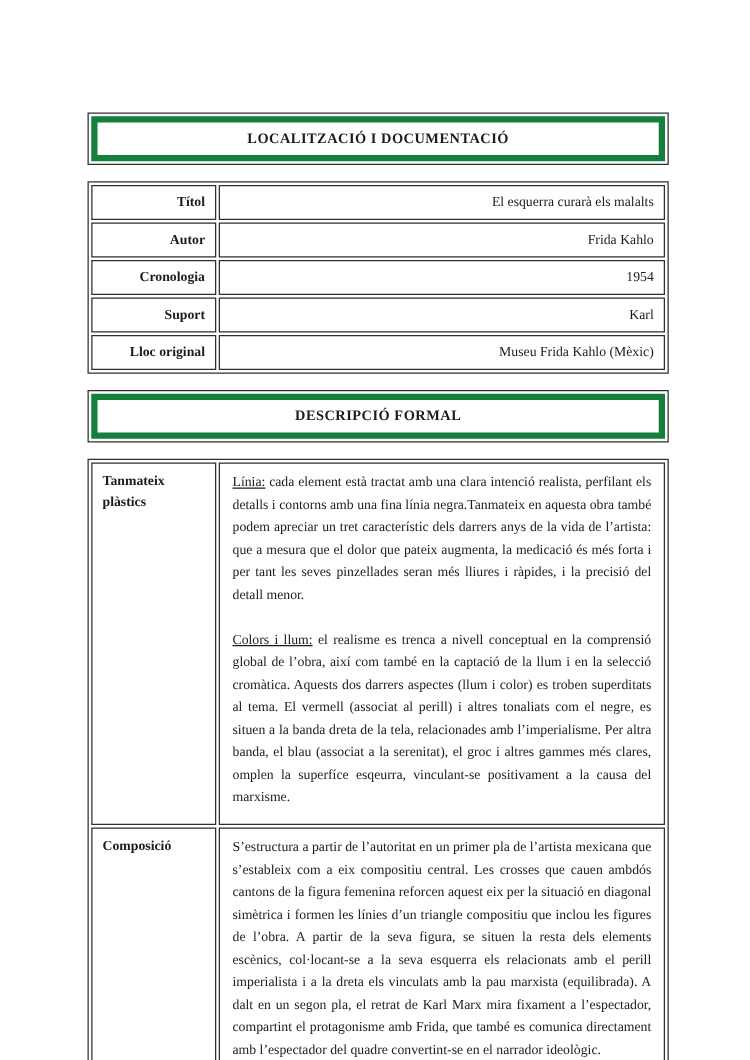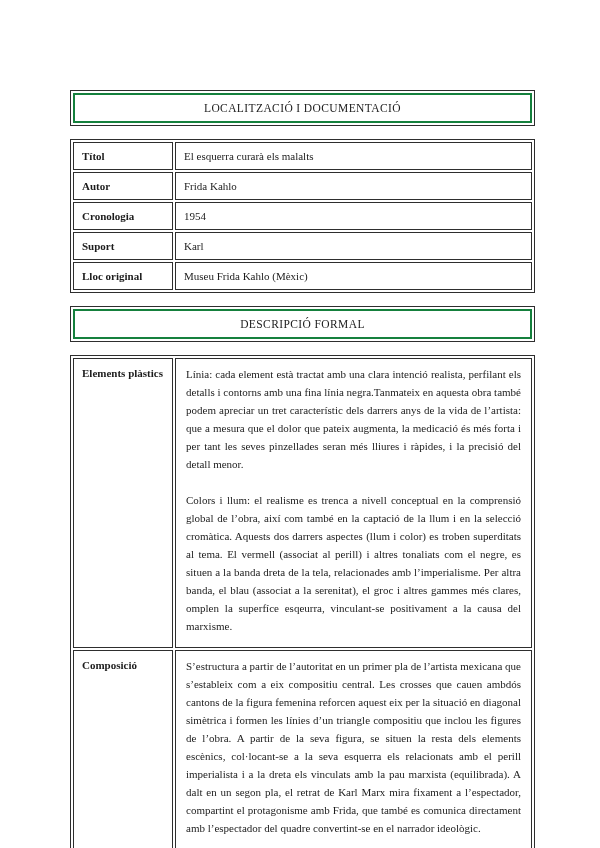--- a/index.html
+++ b/index.html
@@ -21,23 +21,23 @@
     padding-top: 90px;
   }
   
   .header-box {
     border: 1px solid #2e2e2e;
     padding: 2px;
     margin-bottom: 13px;
     background: #fff;
   }
   .header-box-inner {
-    border: 2px solid #15803d;
+    border: 5px solid #15803d;
     text-align: center;
-    font-weight: normal;
+    font-weight: bold;
     font-size: 11.5px;
     letter-spacing: 0.4px;
     padding: 7px 4px;
   }
   table.doc-table {
     width: 100%;
     border-collapse: separate;
     border-spacing: 2px;
     border: 1px solid #2e2e2e;
     margin-bottom: 13px;
@@ -47,20 +47,21 @@
     border: 1px solid #2e2e2e;
     vertical-align: top;
     font-size: 11px;
     background: #fff;
   }
   
   table.meta-table td {
     padding: 5px 8px 4px 8px;
     height: 17px;
     line-height: 16px;
+    text-align: right;
   }
   table.meta-table td.label-cell {
     width: 82px;
     font-weight: bold;
   }
   
   table.desc-table td.label-cell {
     width: 82px;
     font-weight: bold;
     padding: 6px 8px;
@@ -74,20 +75,21 @@
   table.desc-table td.content-cell p {
     margin: 0 0 18px 0;
   }
   table.desc-table td.content-cell p:last-child {
     margin-bottom: 0;
   }
   table.desc-table tr.row-composicio td.content-cell {
     padding-bottom: 26px;
   }
   .lead {
+    text-decoration: underline;
   }
 </style>
 </head>
 <body>
 
 <div class="page-content">
 
   <div class="header-box">
     <div class="header-box-inner">LOCALITZACIÓ I DOCUMENTACIÓ</div>
   </div>
@@ -117,21 +119,21 @@
       </tbody>
   </table>
 
   <div class="header-box">
     <div class="header-box-inner">DESCRIPCIÓ FORMAL</div>
   </div>
 
   <table class="doc-table desc-table">
     <tbody>
         <tr class="row-elements-plastics">
-          <td class="label-cell">Elements plàstics</td>
+          <td class="label-cell">Tanmateix plàstics</td>
           <td class="content-cell">
             <p><span class="lead">Línia:</span> cada element està tractat amb una clara intenció realista, perfilant els detalls i contorns amb una fina línia negra.Tanmateix en aquesta obra també podem apreciar un tret característic dels darrers anys de la vida de l’artista: que a mesura que el dolor que pateix augmenta, la medicació és més forta i per tant les seves pinzellades seran més lliures i ràpides, i la precisió del detall menor.</p>
             <p><span class="lead">Colors i llum:</span> el realisme es trenca a nivell conceptual en la comprensió global de l’obra, així com també en la captació de la llum i en la selecció cromàtica. Aquests dos darrers aspectes (llum i color) es troben superditats al tema. El vermell (associat al perill) i altres tonaliats com el negre, es situen a la banda dreta de la tela, relacionades amb l’imperialisme. Per altra banda, el blau (associat a la serenitat), el groc i altres gammes més clares, omplen la superfíce esqeurra, vinculant-se positivament a la causa del marxisme.</p>
           </td>
         </tr>
         <tr class="row-composicio">
           <td class="label-cell">Composició</td>
           <td class="content-cell">
             <p>S’estructura a partir de l’autoritat en un primer pla de l’artista mexicana que s’estableix com a eix compositiu central. Les crosses que cauen ambdós cantons de la figura femenina reforcen aquest eix per la situació en diagonal simètrica i formen les línies d’un triangle compositiu que inclou les figures de l’obra. A partir de la seva figura, se situen la resta dels elements escènics, col·locant-se a la seva esquerra els relacionats amb el perill imperialista i a la dreta els vinculats amb la pau marxista (equilibrada). A dalt en un segon pla, el retrat de Karl Marx mira fixament a l’espectador, compartint el protagonisme amb Frida, que també es comunica directament amb l’espectador del quadre convertint-se en el narrador ideològic.</p>
           </td>

